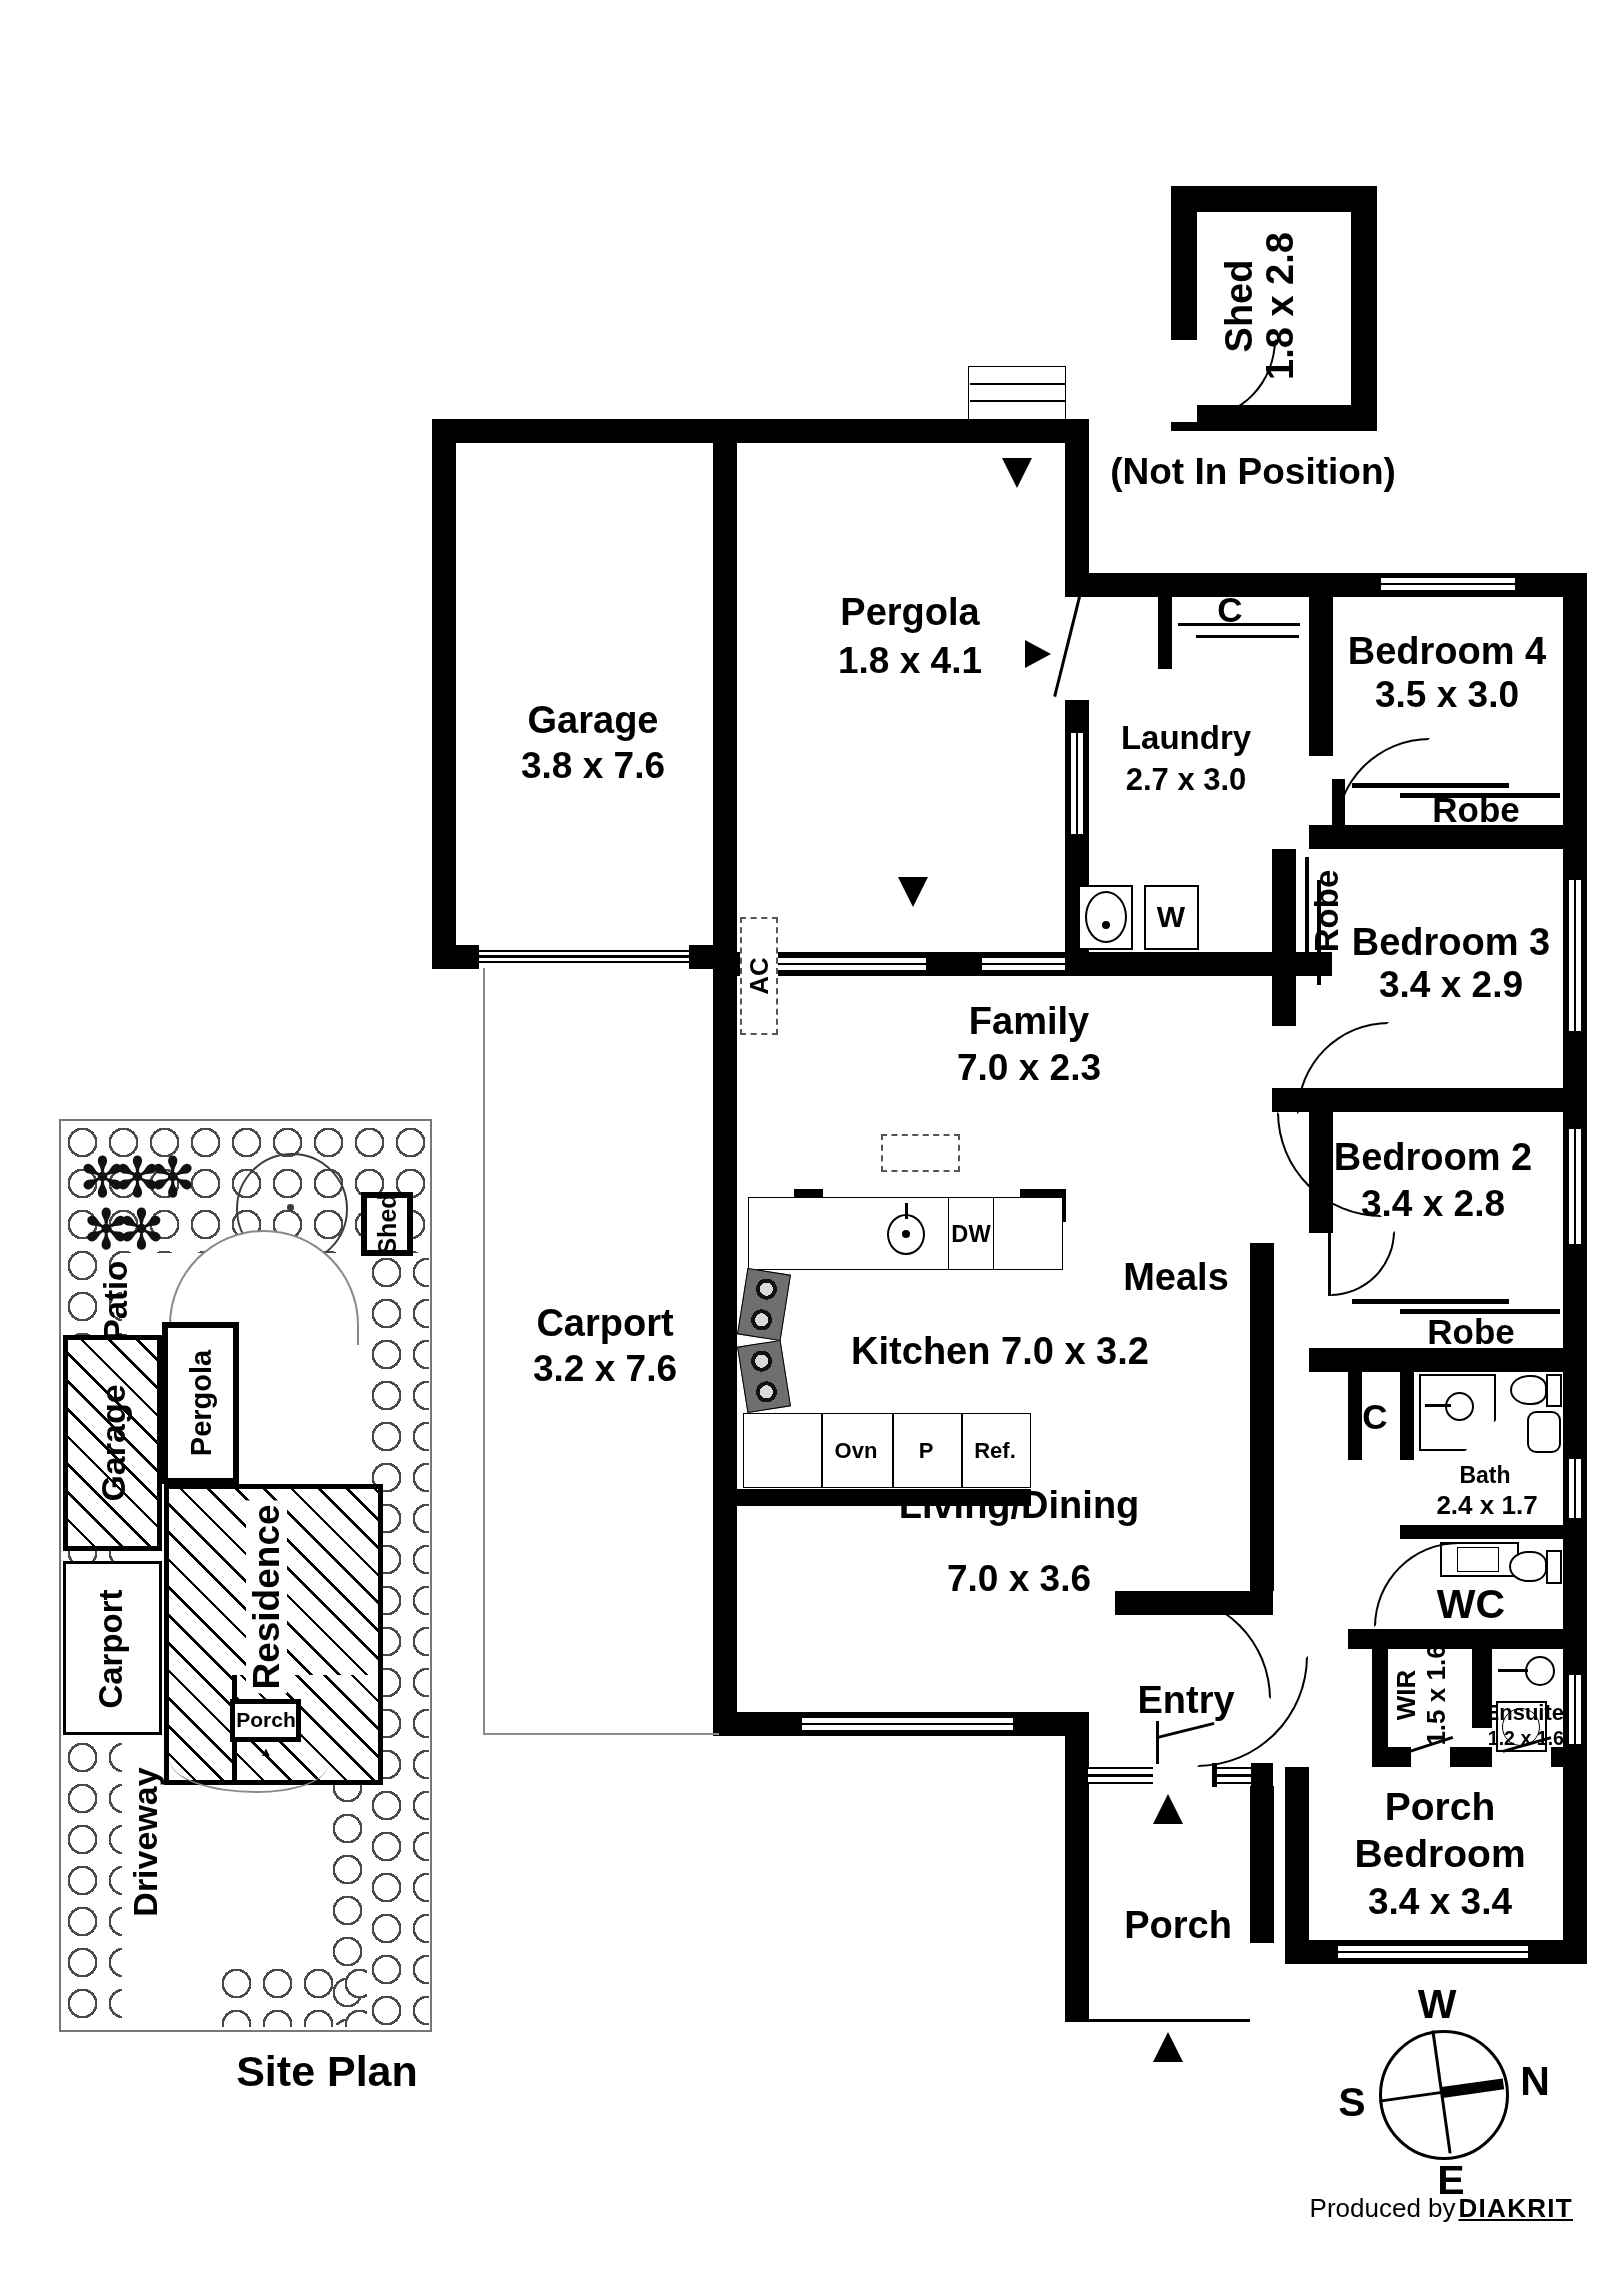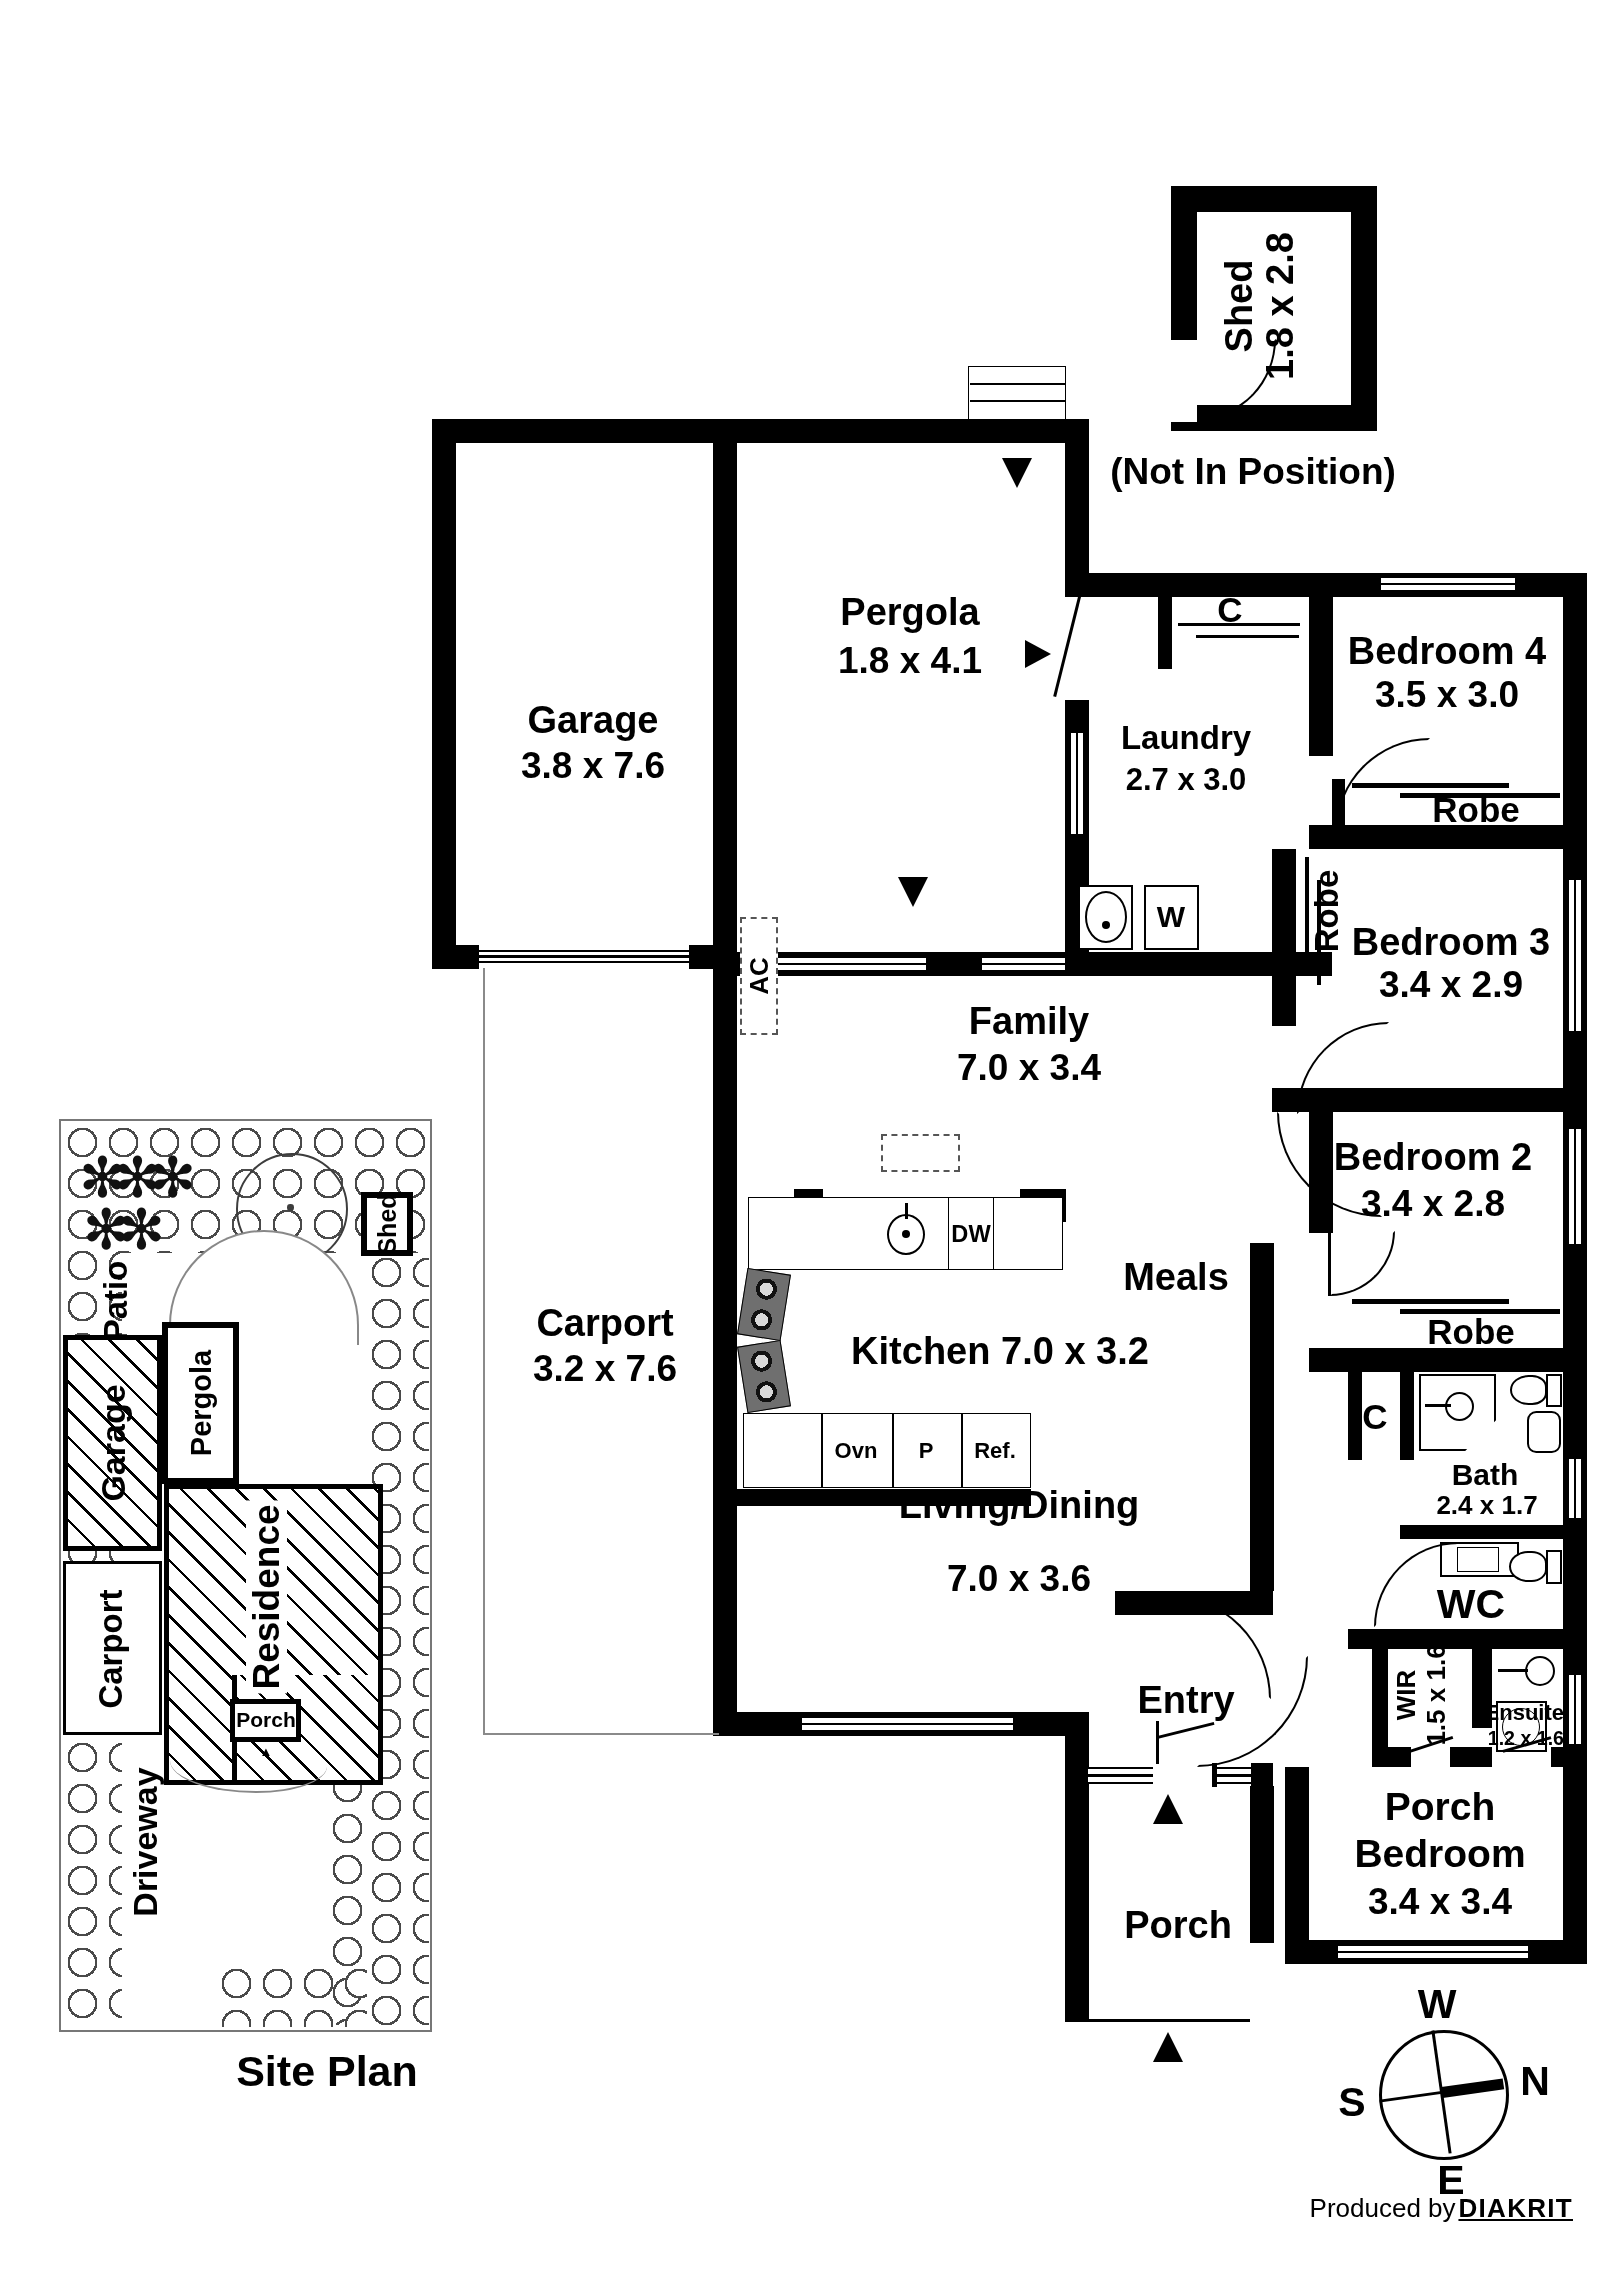--- a/index.html
+++ b/index.html
@@ -124,21 +124,21 @@
 
   <div class="wall" style="left:1348px;top:1372px;width:14.4px;height:88px;"></div>
   <div class="wall" style="left:1400px;top:1372px;width:14.4px;height:88px;"></div>
   <div class="label" style="left:1375px;top:1417px;font-size:35px;">C</div>
   <div class="fixt" style="left:1419px;top:1374px;width:77px;height:77px;border-width:2px;clip-path:polygon(0 0,100% 0,100% 60%,60% 100%,0 100%);"></div>
   <div class="fixt round" style="left:1445px;top:1392px;width:29px;height:29px;"></div>
   <div class="leaf" style="left:1425px;top:1404px;width:26px;height:3.3px;"></div>
   <div class="fixt" style="left:1546px;top:1374px;width:15.7px;height:33px;"></div>
   <div class="fixt" style="left:1510px;top:1375px;width:37px;height:30px;border-radius:50% 40% 40% 50%;"></div>
   <div class="fixt" style="left:1527px;top:1411px;width:34px;height:42px;border-radius:9.2px;"></div>
-  <div class="label" style="left:1485px;top:1475px;font-size:30px;">Bath</div>
+  <div class="label" style="left:1485px;top:1475px;font-size:23px;">Bath</div>
   <div class="label" style="left:1487px;top:1505px;font-size:26px;">2.4 x 1.7</div>
   <div class="winV" style="left:1567px;top:1459px;width:15.7px;height:59px;"></div>
   <div class="wall" style="left:1400px;top:1525px;width:186px;height:14.4px;"></div>
 
   <div class="fixt" style="left:1440px;top:1542px;width:79px;height:35px;"></div>
   <div class="fixt" style="left:1457px;top:1547px;width:42px;height:25px;border-width:1.3px;"></div>
   <div class="fixt" style="left:1546px;top:1550px;width:15.7px;height:34px;"></div>
   <div class="fixt" style="left:1509px;top:1551px;width:38px;height:31px;border-radius:50% 40% 40% 50%;"></div>
   <div class="label" style="left:1471px;top:1604px;font-size:41px;">WC</div>
   <div class="arc tl" style="left:1374px;top:1542px;width:85px;height:85px;"></div>
@@ -167,21 +167,21 @@
   <div class="arc br" style="left:1197px;top:1656px;width:111px;height:111px;"></div>
   <div class="wall" style="left:1285px;top:1940px;width:302px;height:23.6px;"></div>
   <div class="winH" style="left:1338px;top:1944px;width:190px;height:15.7px;"></div>
   <div class="label" style="left:1440px;top:1807px;font-size:39px;">Porch</div>
   <div class="label" style="left:1440px;top:1854px;font-size:39px;">Bedroom</div>
   <div class="label" style="left:1440px;top:1902px;font-size:37px;">3.4 x 3.4</div>
 
   <div style="position:absolute;left:740px;top:917px;width:38px;height:118px;border:2px dashed #555;box-sizing:border-box;background:#fff;"></div>
   <div class="label rot" style="left:759px;top:976px;font-size:26px;">AC</div>
   <div class="label" style="left:1029px;top:1021px;font-size:38px;">Family</div>
-  <div class="label" style="left:1029px;top:1068px;font-size:37px;">7.0 x 3.4</div>
+  <div class="label" style="left:1029px;top:1068px;font-size:37px;">7.0 x 2.3</div>
 
   <div style="position:absolute;left:881px;top:1134px;width:79px;height:38px;border:2px dashed #555;box-sizing:border-box;"></div>
   <div class="wall" style="left:794px;top:1189px;width:29px;height:33px;"></div>
   <div class="wall" style="left:1020px;top:1189px;width:46px;height:33px;"></div>
   <div class="thinbox" style="left:748px;top:1197px;width:315px;height:73px;border-width:1.3px;"></div>
   <div class="fixt round" style="left:887px;top:1214px;width:38px;height:41px;"></div>
   <div class="leaf" style="left:905px;top:1203px;width:2.6px;height:15.7px;"></div>
   <div class="dot" style="left:902px;top:1230px;width:7.9px;height:7.9px;background:#000;"></div>
   <div class="thinbox" style="left:948px;top:1197px;width:46px;height:73px;border-width:1.3px;"></div>
   <div class="label" style="left:971px;top:1234px;font-size:23.6px;">DW</div>

